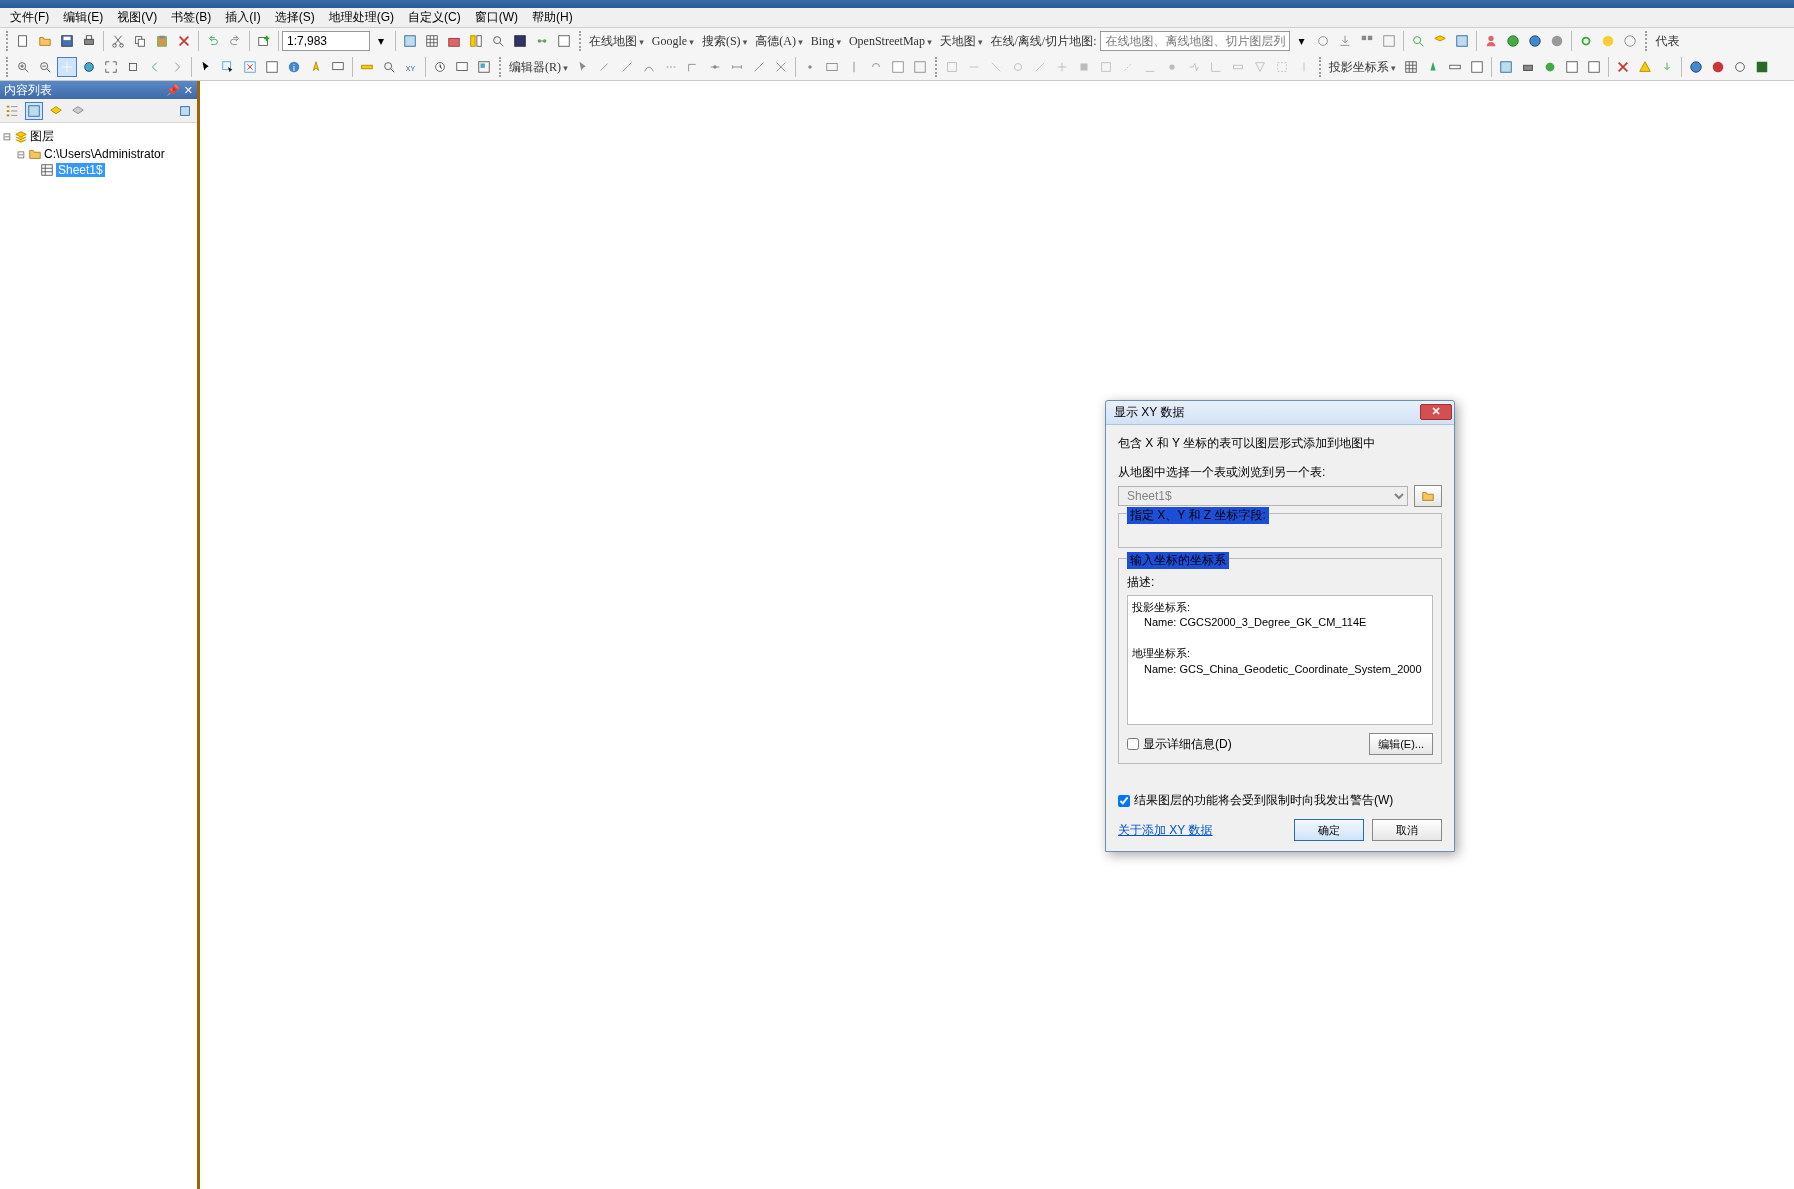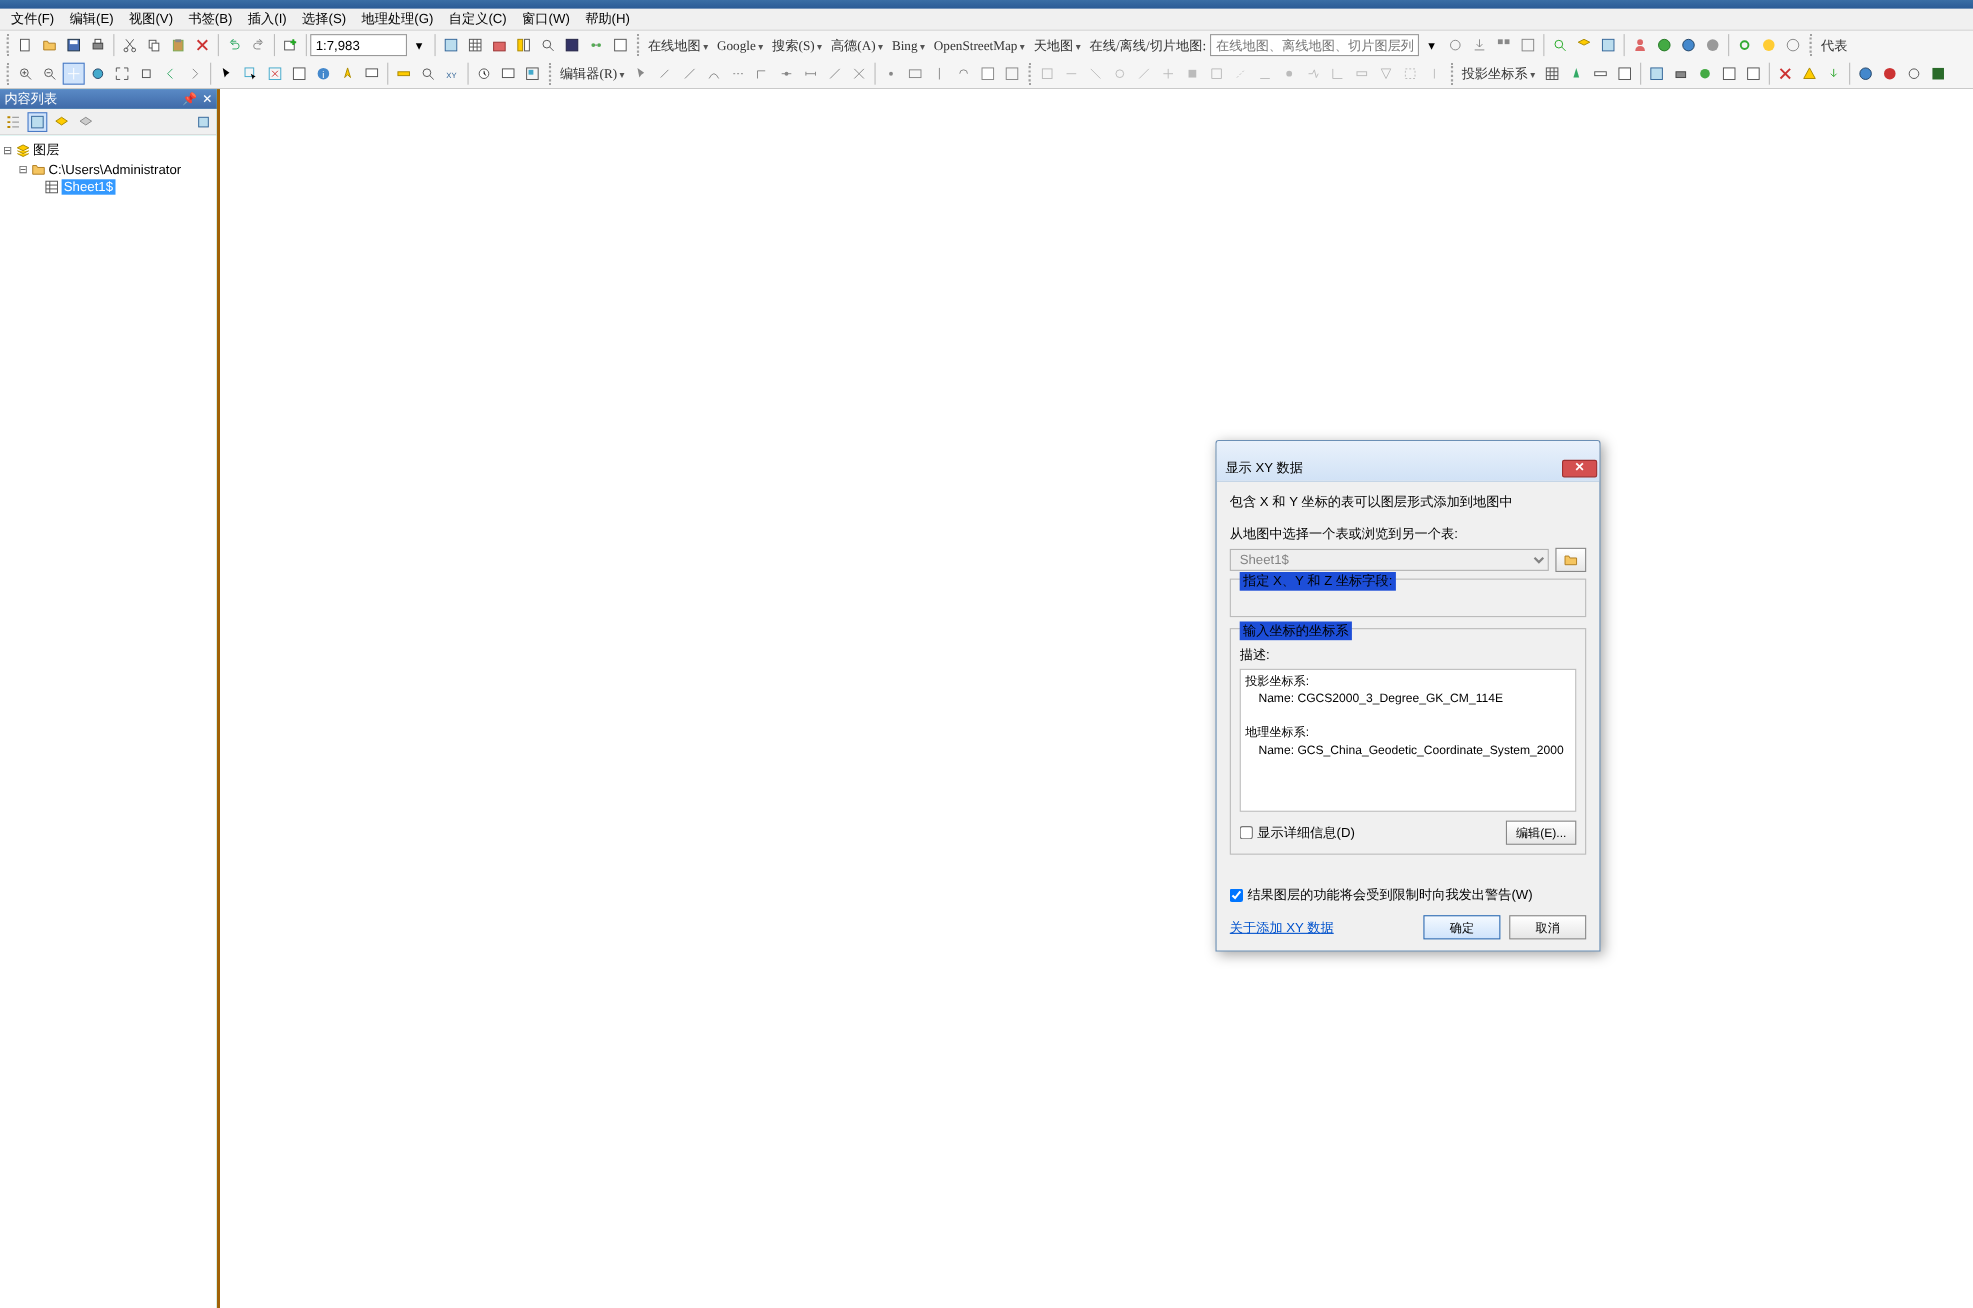--- a/index.html
+++ b/index.html
@@ -162,24 +162,24 @@
       top: 400px;
       width: 350px;
       background: #f0f0f0;
       border: 1px solid #6b8fb5;
       box-shadow: 3px 3px 12px rgba(0,0,0,0.35);
       border-radius: 3px 3px 0 0;
     }
     .dialog-title {
       display: flex;
       justify-content: space-between;
-      align-items: flex-end;
+      align-items: flex-start;
       background: linear-gradient(#e9f1fb, #d1e2f6);
       border-bottom: 1px solid #aac3e0;
-      padding: 16px 2px 3px 8px;
+      padding: 3px 2px 3px 8px;
       font-size: 12px;
       border-radius: 3px 3px 0 0;
     }
     .dialog-close {
       width: 32px;
       height: 16px;
       background: #d45050;
       border: 1px solid #9e3030;
       border-radius: 2px;
       color: #fff;

